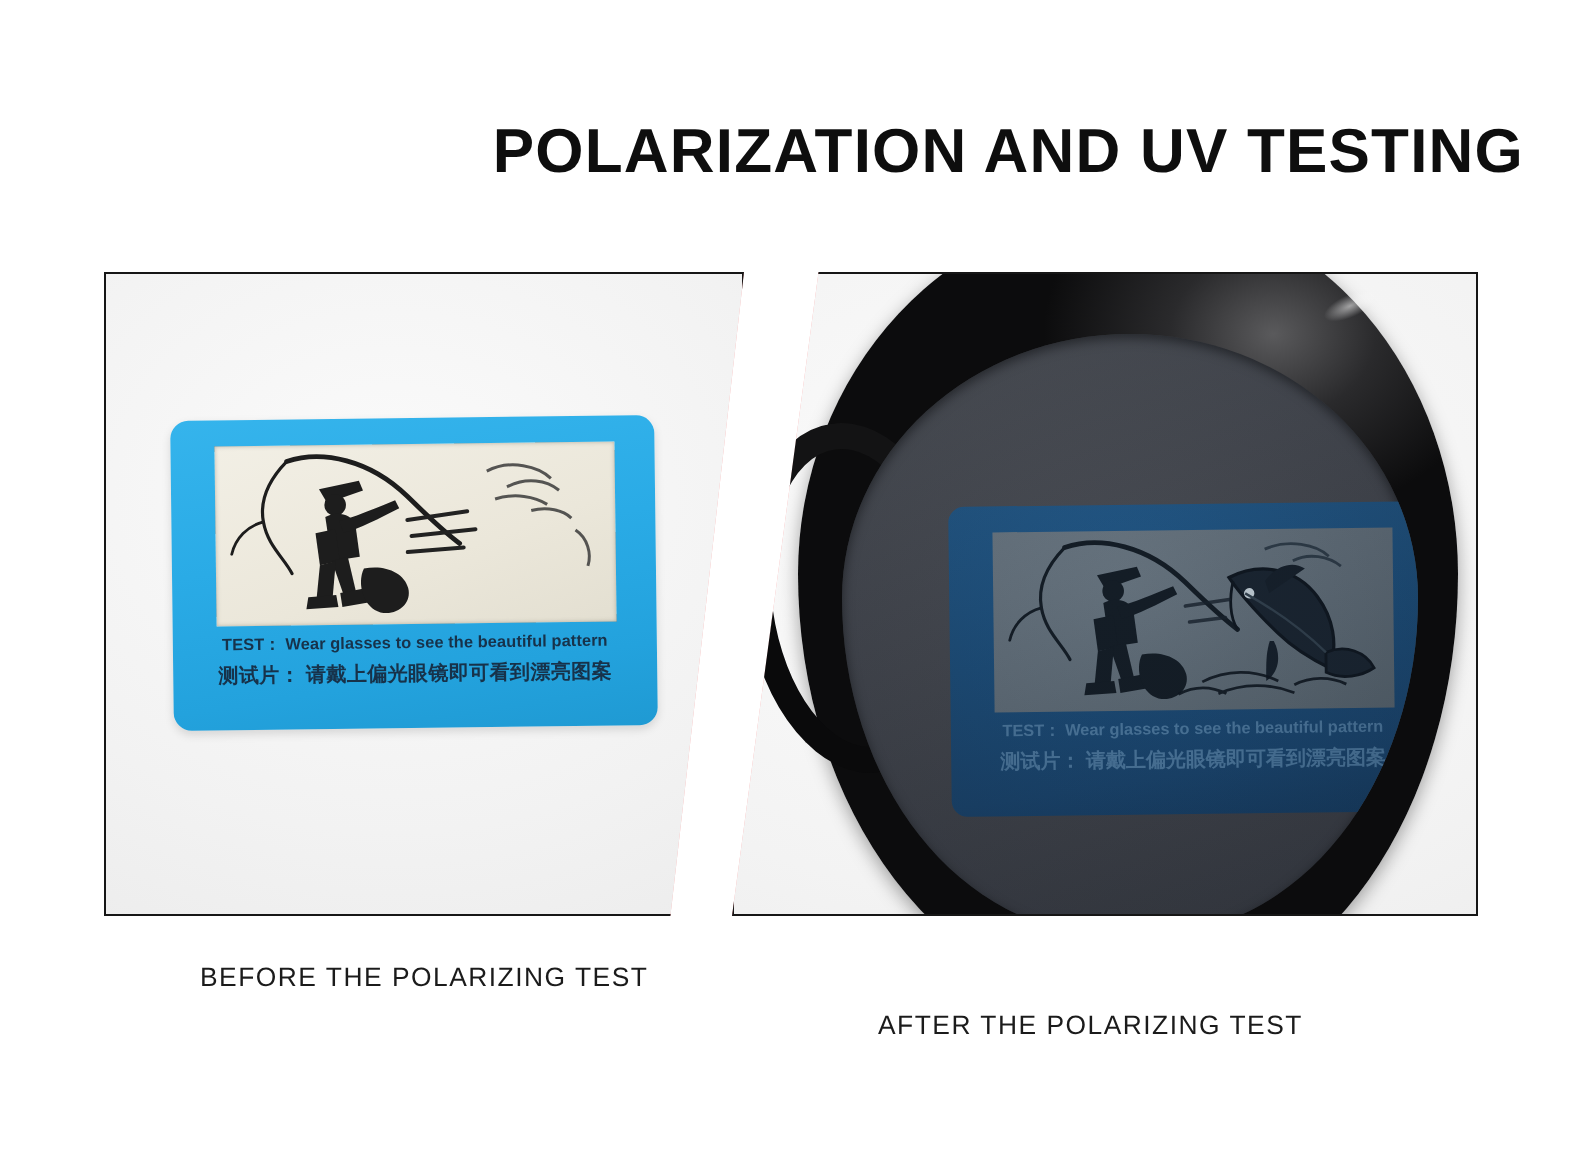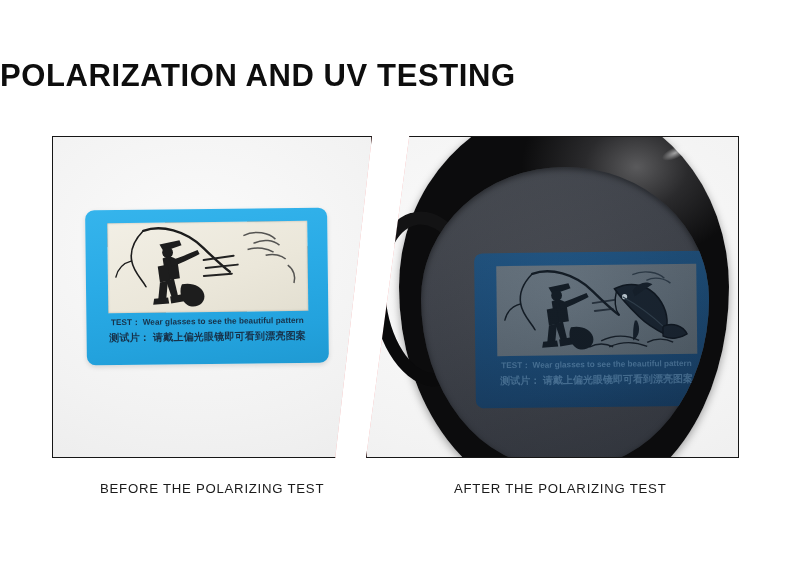--- a/index.html
+++ b/index.html
@@ -16,21 +16,21 @@
     font-family: "Liberation Sans", sans-serif;
     -webkit-font-smoothing: antialiased;
   }
 
   
   .page-title {
     position: absolute;
     top: 58px;
     left: 0;
     width: 762px;
-    text-align: left;
+    text-align: right;
     font-size: 31px;
     font-weight: bold;
     letter-spacing: 0.6px;
     color: #0e0e0e;
     white-space: nowrap;
   }
 
   
   .panel {
     position: absolute;
@@ -224,21 +224,21 @@
   
   .caption {
     position: absolute;
     top: 481px;
     font-size: 13.2px;
     letter-spacing: 0.75px;
     color: #1b1b1b;
     white-space: nowrap;
   }
   .caption-before { left: 100px; }
-  .caption-after  { left: 454px; }
+  .caption-after  { left: 439px; margin-top: 24px; }
 </style>
 </head>
 <body>
 
 <div class="page-title">POLARIZATION AND UV TESTING</div>
 
 <div class="panel panel-before">
   <div class="scene-before">
 
     <div class="test-card">

